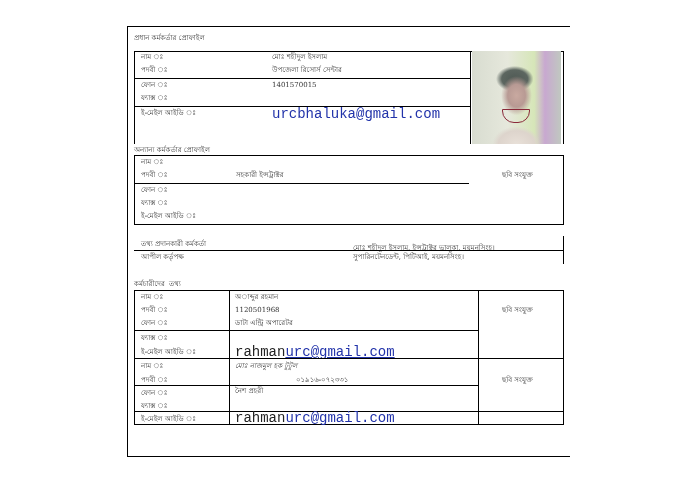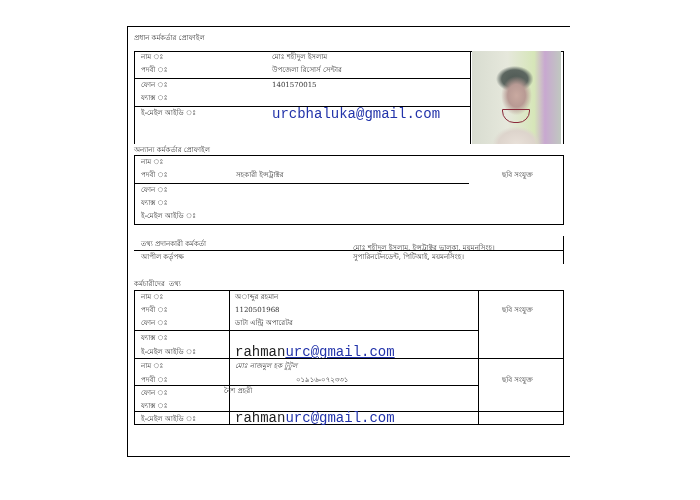--- a/index.html
+++ b/index.html
@@ -89,17 +89,17 @@
 <div class="lnk" style="left:235px;top:346px;color:#222;"><span>rahman</span><u style="color:#2233aa;">urc@gmail.com</u></div>
 <div class="hl" style="left:134px;top:358px;width:430px;"></div>
 
 <div class="t" style="left:141px;top:362px;">নাম ঃ</div>
 <div class="t" style="left:235px;top:362px;font-style:italic;">মোঃ নাজমুল হক টুটুল</div>
 <div class="t" style="left:141px;top:376px;">পদবী ঃ</div>
 <div class="t" style="left:253px;top:376px;margin-left:43px;">০১৯১৬-০৭২৩৩১</div>
 <div class="t" style="left:502px;top:376px;">ছবি সংযুক্ত</div>
 <div class="hl" style="left:134px;top:385px;width:345px;"></div>
 <div class="t" style="left:141px;top:389px;">ফোন ঃ</div>
-<div class="t" style="left:224px;top:387px;">নৈশ প্রহরী</div>
+<div class="t" style="left:235px;top:387px;">নৈশ প্রহরী</div>
 <div class="t" style="left:141px;top:402px;">ফ্যাক্স ঃ</div>
 <div class="hl" style="left:134px;top:411px;width:430px;"></div>
 <div class="t" style="left:141px;top:415px;">ই-মেইল আইডি ঃ</div>
 <div class="lnk" style="left:235px;top:412px;color:#222;"><span>rahman</span><span style="color:#2233aa;">urc@gmail.com</span></div>
 
 </body></html>

